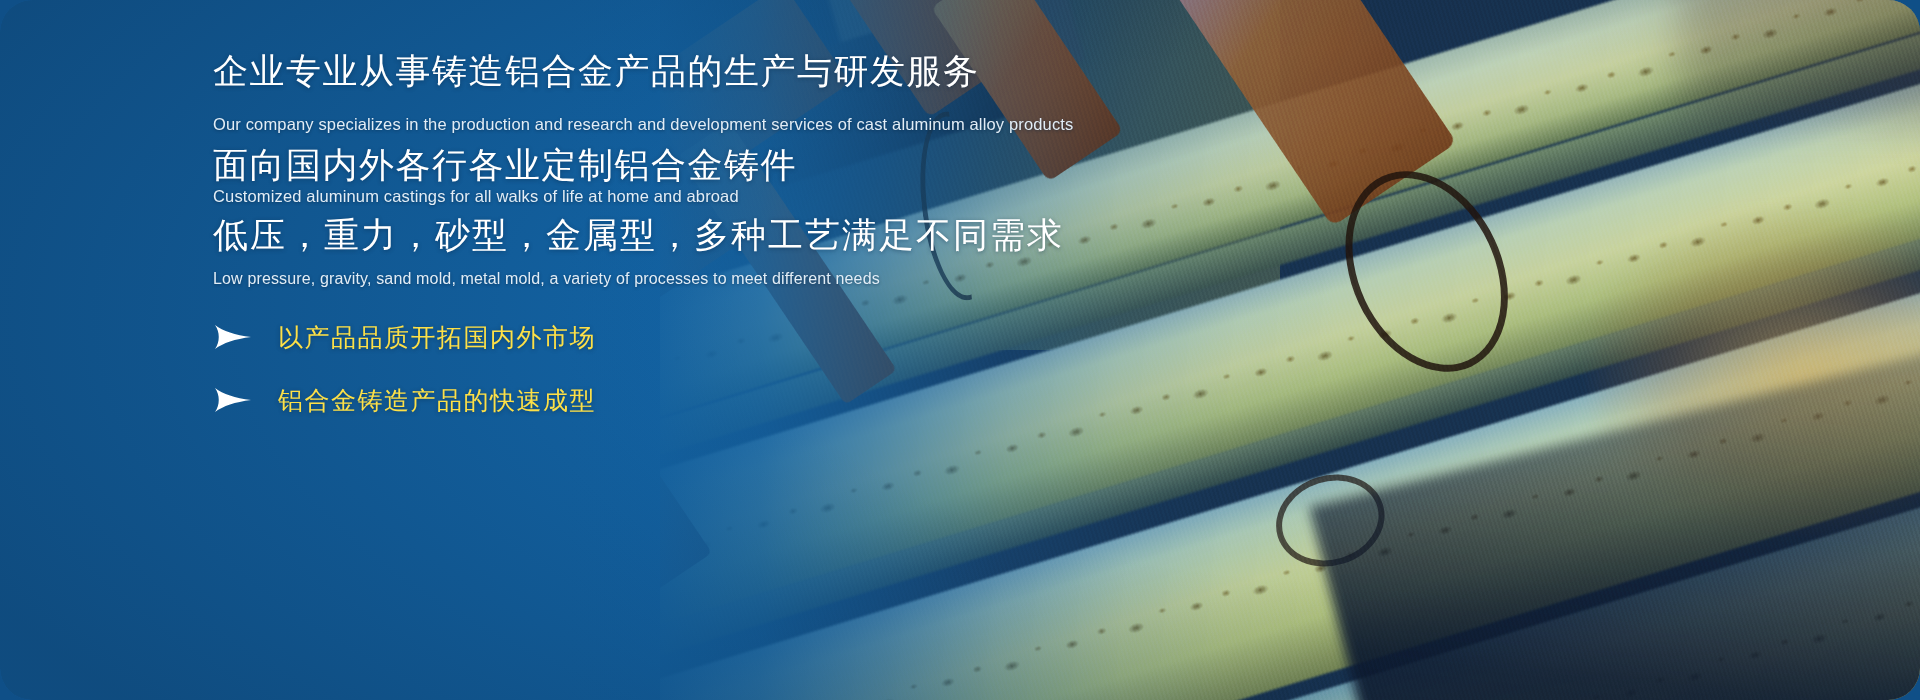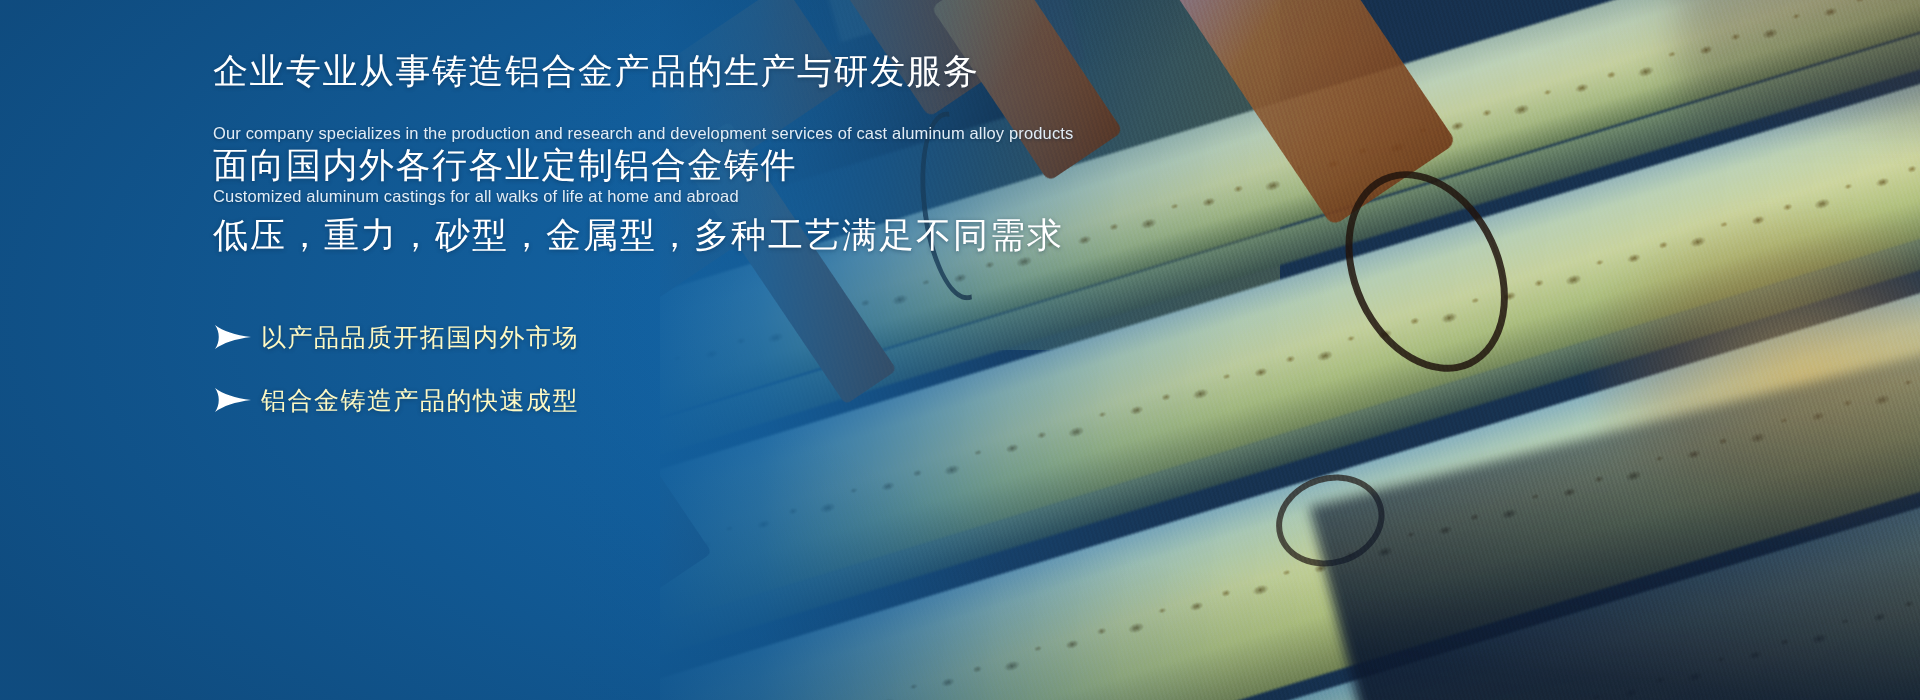--- a/index.html
+++ b/index.html
@@ -9,20 +9,21 @@
     overflow:hidden;
     background:#0f4f87;
     font-family:"Liberation Sans","DejaVu Sans",sans-serif;
   }
 
   #banner {
     position:relative;
     width:1920px; height:700px;
     overflow:hidden;
     background:#1364a5;
+    border-radius:32px;
   }
 
   
   .photo {
     position:absolute;
     inset:0;
     overflow:hidden;
   }
   .photo-inner {
     position:absolute;
@@ -195,21 +196,21 @@
   .h-en {
     font-size:16.5px;
     font-weight:300;
     letter-spacing:.15px;
     color:#e2edf6;
     white-space:nowrap;
     text-shadow:0 1px 3px rgba(6,34,62,.5);
   }
 
   .block-1 { position:absolute; left:0; top:49px; }
-  .block-1 .h-en { margin-top:31px; }
+  .block-1 .h-en { margin-top:22px; }
 
   .block-2 { position:absolute; left:0; top:143px; }
   .block-2 .h-en { margin-top:0; }
 
   .block-3 { position:absolute; left:0; top:213px; }
   .block-3 .h-cn { letter-spacing:2px; }
   .block-3 .h-en { margin-top:13px; font-size:16px; }
 
   .bullets {
     position:absolute; left:0; top:318px;
@@ -223,23 +224,24 @@
   .bullet .arrow {
     width:48px; height:30px;
     display:inline-flex; align-items:center; justify-content:flex-start;
     flex:0 0 auto;
   }
   .bullet .arrow svg { display:block; }
   .bullet .b-text {
     font-size:25px;
     font-weight:400;
     letter-spacing:1.5px;
-    color:#fef9c3;
+    color:#fde047;
     text-shadow:0 1px 4px rgba(6,34,62,.45);
     white-space:nowrap;
+    margin-left:17px;
   }
 </style>
 </head>
 <body>
 
 <div id="banner">
 
   <div class="photo">
     <div class="photo-inner">
       <div class="p-machroom"></div>
@@ -293,20 +295,21 @@
       <div class="h-en">Our company specializes in the production and research and development services of cast aluminum alloy products</div>
     </div>
 
     <div class="block-2">
       <div class="h-cn">面向国内外各行各业定制铝合金铸件</div>
       <div class="h-en">Customized aluminum castings for all walks of life at home and abroad</div>
     </div>
 
     <div class="block-3">
       <div class="h-cn">低压，重力，砂型，金属型，多种工艺满足不同需求</div>
+      <div class="h-en">Low pressure, gravity, sand mold, metal mold, a variety of processes to meet different needs</div>
     </div>
 
     <div class="bullets">
 
       <div class="bullet">
         <span class="arrow">
           <svg width="40" height="26" viewBox="0 0 40 26" aria-hidden="true">
             <path d="M2 1 C10 7, 22 11, 38 13 C22 15, 10 19, 2 25 C7 18, 7 8, 2 1 Z" fill="#ffffff"></path>
           </svg>
         </span>

